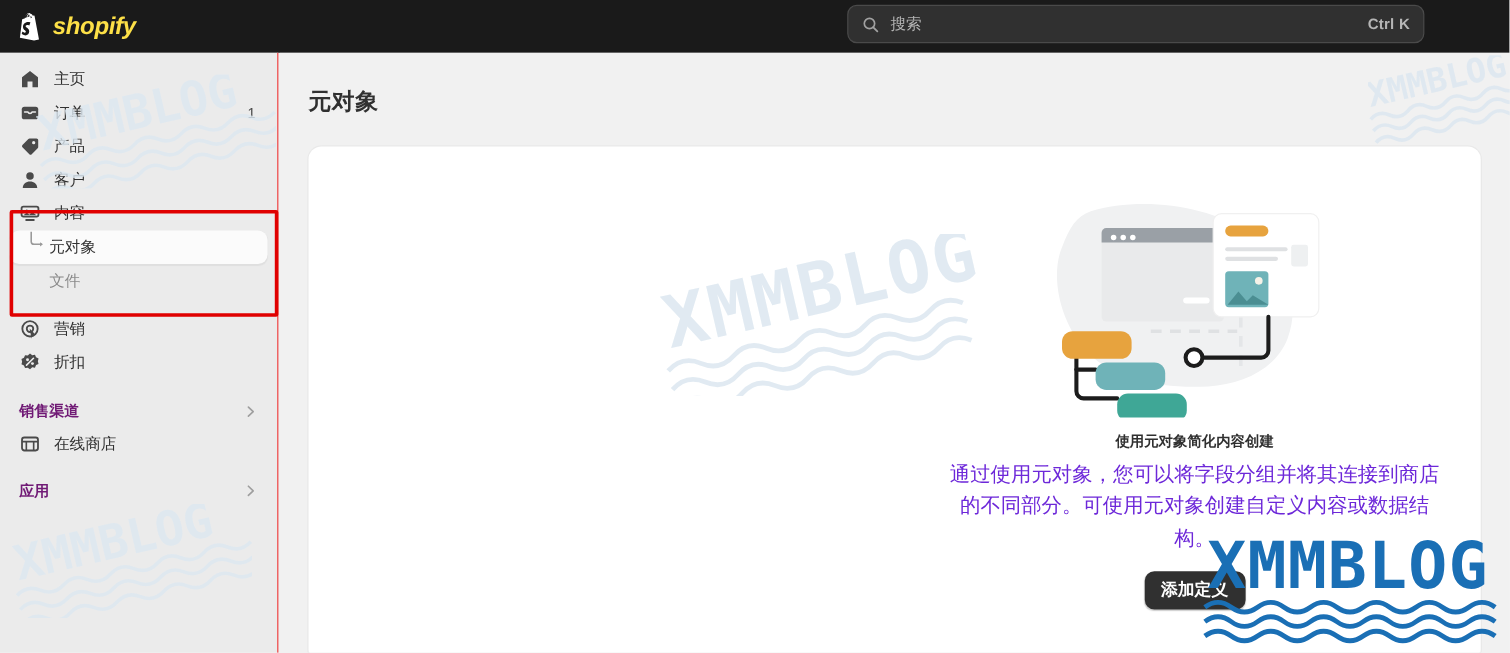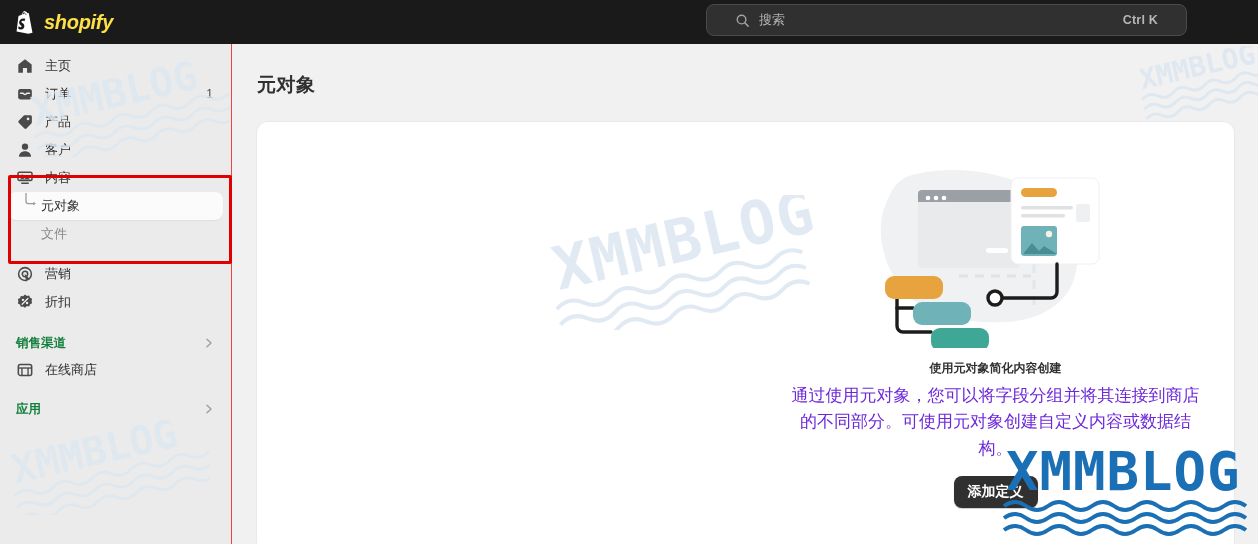--- a/index.html
+++ b/index.html
@@ -24,21 +24,21 @@
     color: #fde047; font-size: 20px; font-weight: 700;
     font-style: italic; letter-spacing: -0.3px;
   }
   .searchwrap {
     position: absolute; left: 706px; top: 4px;
     width: 481px; height: 32px;
     background: #303030;
     border: 1px solid #4a4a4a;
     border-radius: 8px;
     display: flex; align-items: center;
-    padding: 0 28px;
+    padding: 0 11px;
   }
   .search-ico { width: 15px; height: 15px; flex: 0 0 auto; opacity: .85; }
   .search-ph { color: #b5b5b5; font-size: 13px; margin-left: 9px; flex: 1; }
   .search-kbd { color: #b5b5b5; font-size: 12.5px; letter-spacing: .2px; font-weight: bold; }
 
   
   .sidebar {
     position: absolute; top: 44px; left: 0;
     width: 232px; height: 500px;
     background: #ebebeb;
@@ -75,21 +75,21 @@
   .elbow {
     position: absolute; left: 16px; top: 1px;
     width: 14px; height: 15px;
   }
 
   .sec-head {
     display: flex; align-items: center;
     height: 26px; margin: 0 8px; padding: 0 8px;
     cursor: pointer;
   }
-  .sec-title { font-size: 12.5px; color: #15803d; font-weight: 600; }
+  .sec-title { font-size: 12.5px; color: #701a75; font-weight: 600; }
   .chev { margin-left: auto; width: 12px; height: 12px; opacity: .55; }
   .gap-12 { height: 12px; }
   .gap-14 { height: 14px; }
 
   
   .redbox {
     position: absolute;
     left: 8px; top: 131px;
     width: 224px; height: 89px;
     border: 3px solid #e00000;

